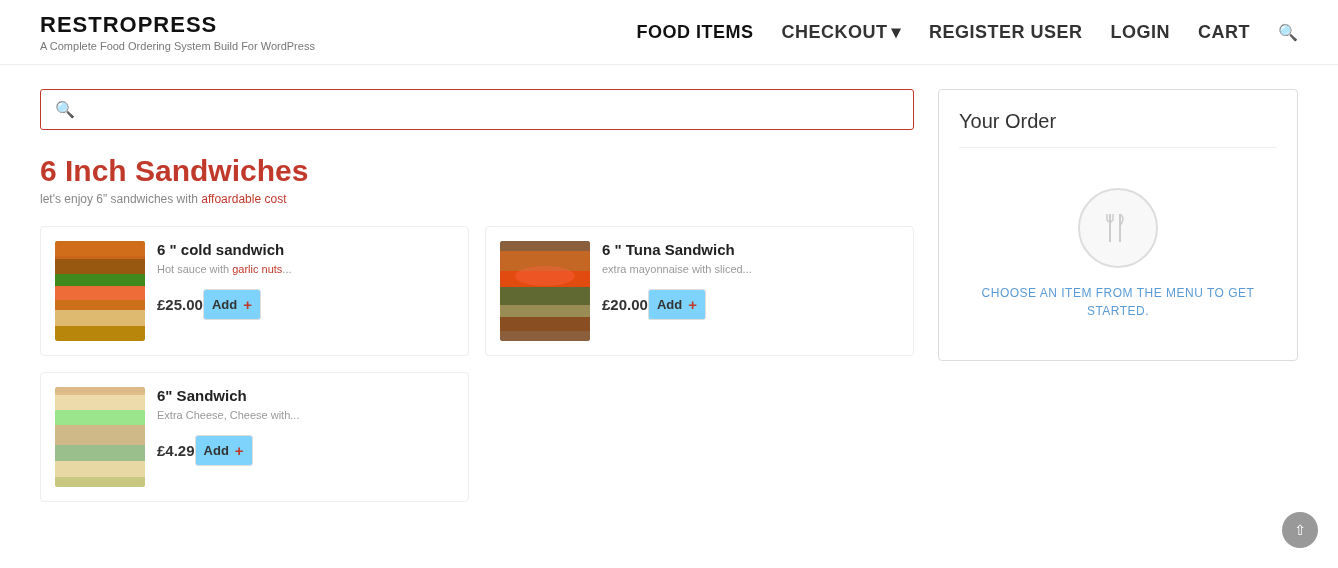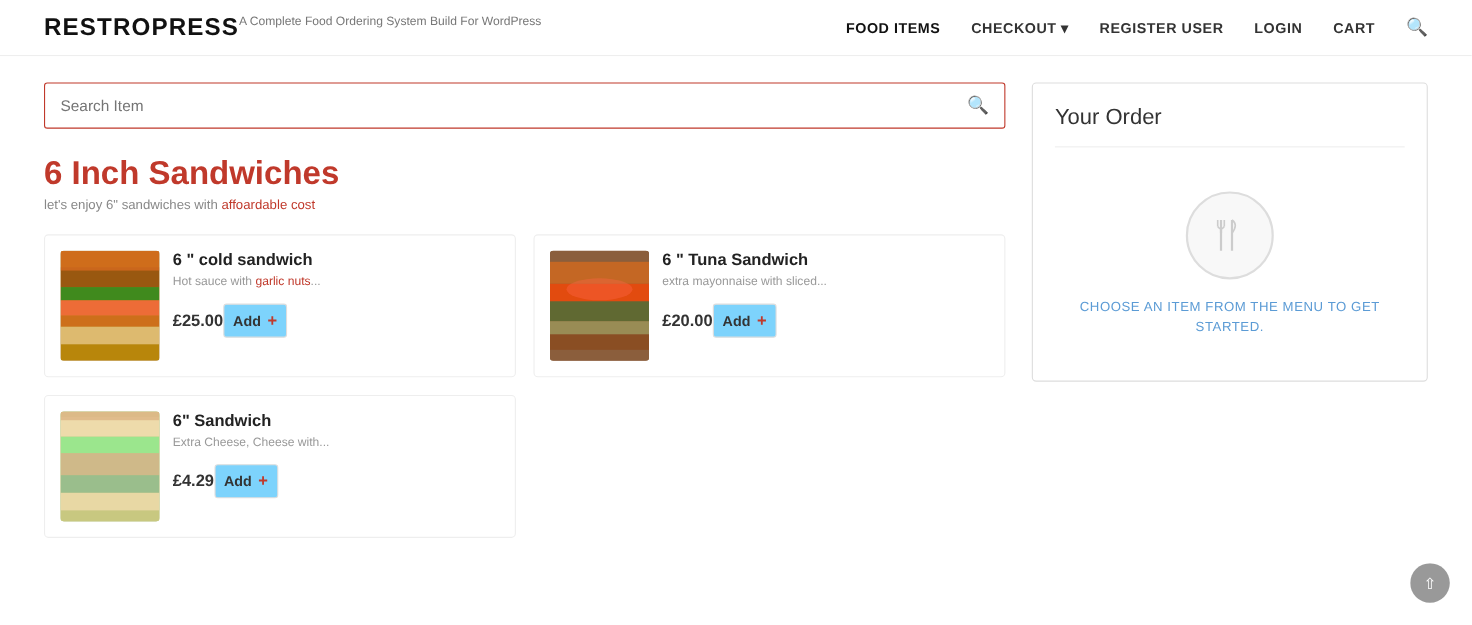--- a/index.html
+++ b/index.html
@@ -6,26 +6,26 @@
     body { font-family: Arial, sans-serif; background: #fff; color: #333; }
 
     
     .header {
       display: flex;
       align-items: center;
       justify-content: space-between;
       padding: 12px 40px;
       border-bottom: 1px solid #eee;
     }
-    .logo-area { display: flex; }
+    .logo-area { display: flex; flex-direction: column; }
     .logo-title { font-size: 22px; font-weight: 900; color: #111; letter-spacing: 1px; }
     .logo-subtitle { font-size: 11px; color: #777; margin-top: 2px; }
     .nav { display: flex; align-items: center; gap: 28px; }
     .nav-item {
-      font-size: 13px;
+      font-size: 18px;
       font-weight: 600;
       color: #333;
       text-decoration: none;
       cursor: pointer;
       letter-spacing: 0.5px;
     }
     .nav-item.active { color: #111; font-weight: 800; }
     .nav-item.cart { color: #333; }
     .nav-dropdown { display: flex; align-items: center; gap: 4px; }
     .search-icon-nav { font-size: 16px; cursor: pointer; color: #333; }
@@ -213,21 +213,20 @@
     <a class="nav-item cart">CART</a>
     <span class="search-icon-nav">🔍</span>
   </nav>
 </header>
 
 <div class="main-content">
 
   <div class="left-panel">
 
     <div class="search-bar">
-      <input type="text" placeholder="Search Item" style="">
       <span class="search-icon">🔍</span>
     </div>
 
     <h2 class="category-title">6 Inch Sandwiches</h2>
     <p class="category-desc">
       <span>let's enjoy 6" sandwiches with </span><span class="highlight">affoardable cost</span>
     </p>
 
     <div class="items-grid">
 

